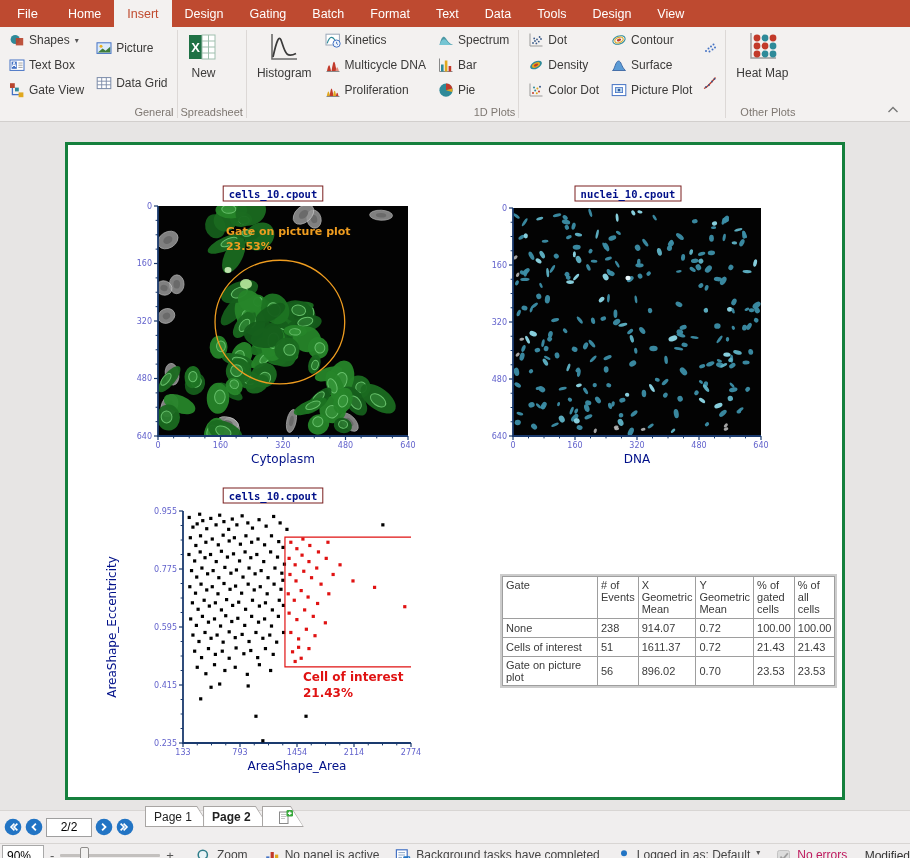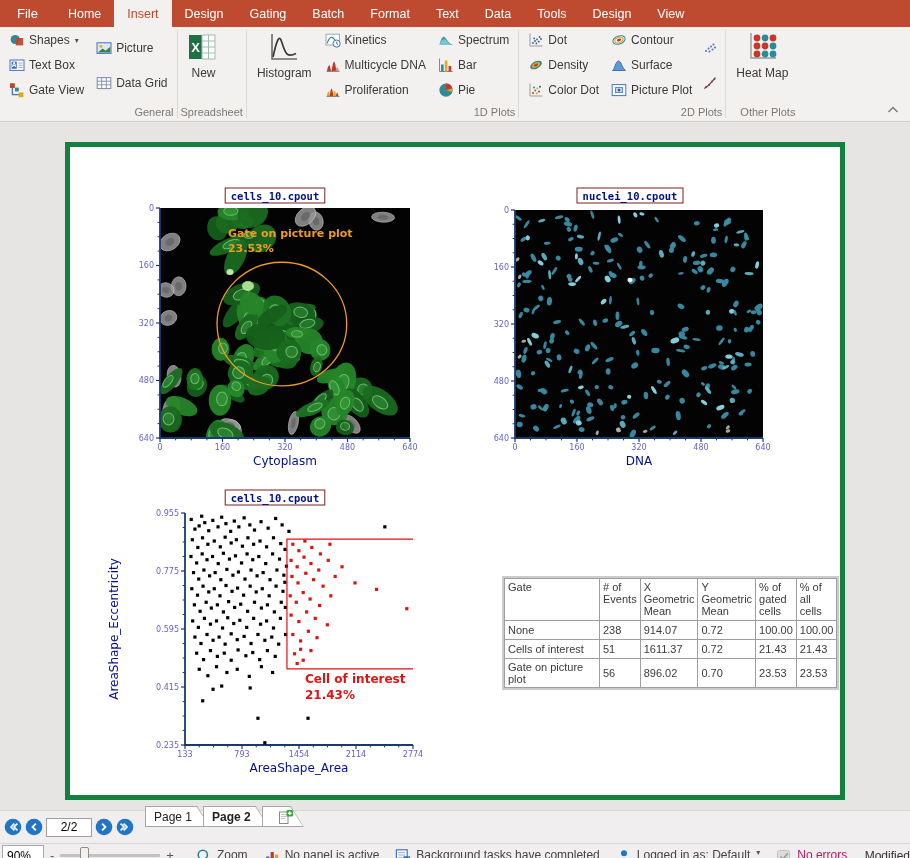--- a/index.html
+++ b/index.html
@@ -23,21 +23,21 @@
   .ic16{width:16px;height:16px;display:inline-block;flex:none}
   .ic16 svg{width:16px;height:16px;display:block}
   .ic18{width:18px;height:18px;display:inline-block}
   .ic18 svg{width:18px;height:18px;display:block}
   .ic32{width:32px;height:32px;display:inline-block}
   .ic32 svg{width:32px;height:32px;display:block}
   .dd{font-size:8px;color:#555;margin-left:1px}
   .collapse{position:absolute;right:9px;bottom:3px;width:16px;height:16px}
   
   .canvas{height:688px;position:relative}
-  .page{position:absolute;left:65px;top:20px;width:780px;height:658px;background:#fff;border:5px solid #15803d}
+  .page{position:absolute;left:65px;top:20px;width:780px;height:658px;background:#fff;border:3px solid #15803d}
   .plot{position:absolute}
   .ticklab{font:8px "DejaVu Sans",sans-serif;fill:#6262cc}
   .axtitle{font:12px "DejaVu Sans",sans-serif;fill:#001089}
   .ptitle{font:bold 10.5px "DejaVu Sans Mono",monospace;fill:#001089}
   .gatelab-o{font:bold 11px "DejaVu Sans",sans-serif;fill:#ef9d20}
   .gatelab-r{font:bold 12px "DejaVu Sans",sans-serif;fill:#e01212}
   
   .tablewrap{position:absolute;left:432px;top:429px;border:2px solid #cccccc;background:#fff}
   .tablewrap table{border-collapse:collapse;font-size:11px;color:#3a3a3a;table-layout:fixed}
   .tablewrap th,.tablewrap td{border:1px solid #9e9e9e;padding:2px 3px;text-align:left;vertical-align:top;font-weight:normal;overflow:hidden}
@@ -340,21 +340,20 @@
                   <circle cx="4" cy="12" r=".9"></circle>
                   <circle cx="7" cy="10" r=".9"></circle>
                   <circle cx="10" cy="6.5" r=".9"></circle>
                   <circle cx="12.5" cy="4" r=".9"></circle>
                 </g>
               </svg>
             </span>
           </div>
       </div>
     </div>
-    <div class="glabel">2D Plots</div>
   </div>
   <div class="rsep"></div>
 
   <div class="rgroup">
     <div class="content">
       <div class="rbig"><span class="ic32"><svg viewBox="0 0 32 32">
               <path d="M5 2 V27 H30" stroke="#9a9a9a" stroke-width="1.4" fill="none"></path>
               <circle cx="11" cy="7" r="3.4" fill="#c23a2a"></circle>
               <circle cx="19" cy="7" r="3.4" fill="#2e8a99"></circle>
               <circle cx="27" cy="7" r="3.4" fill="#c23a2a"></circle>

